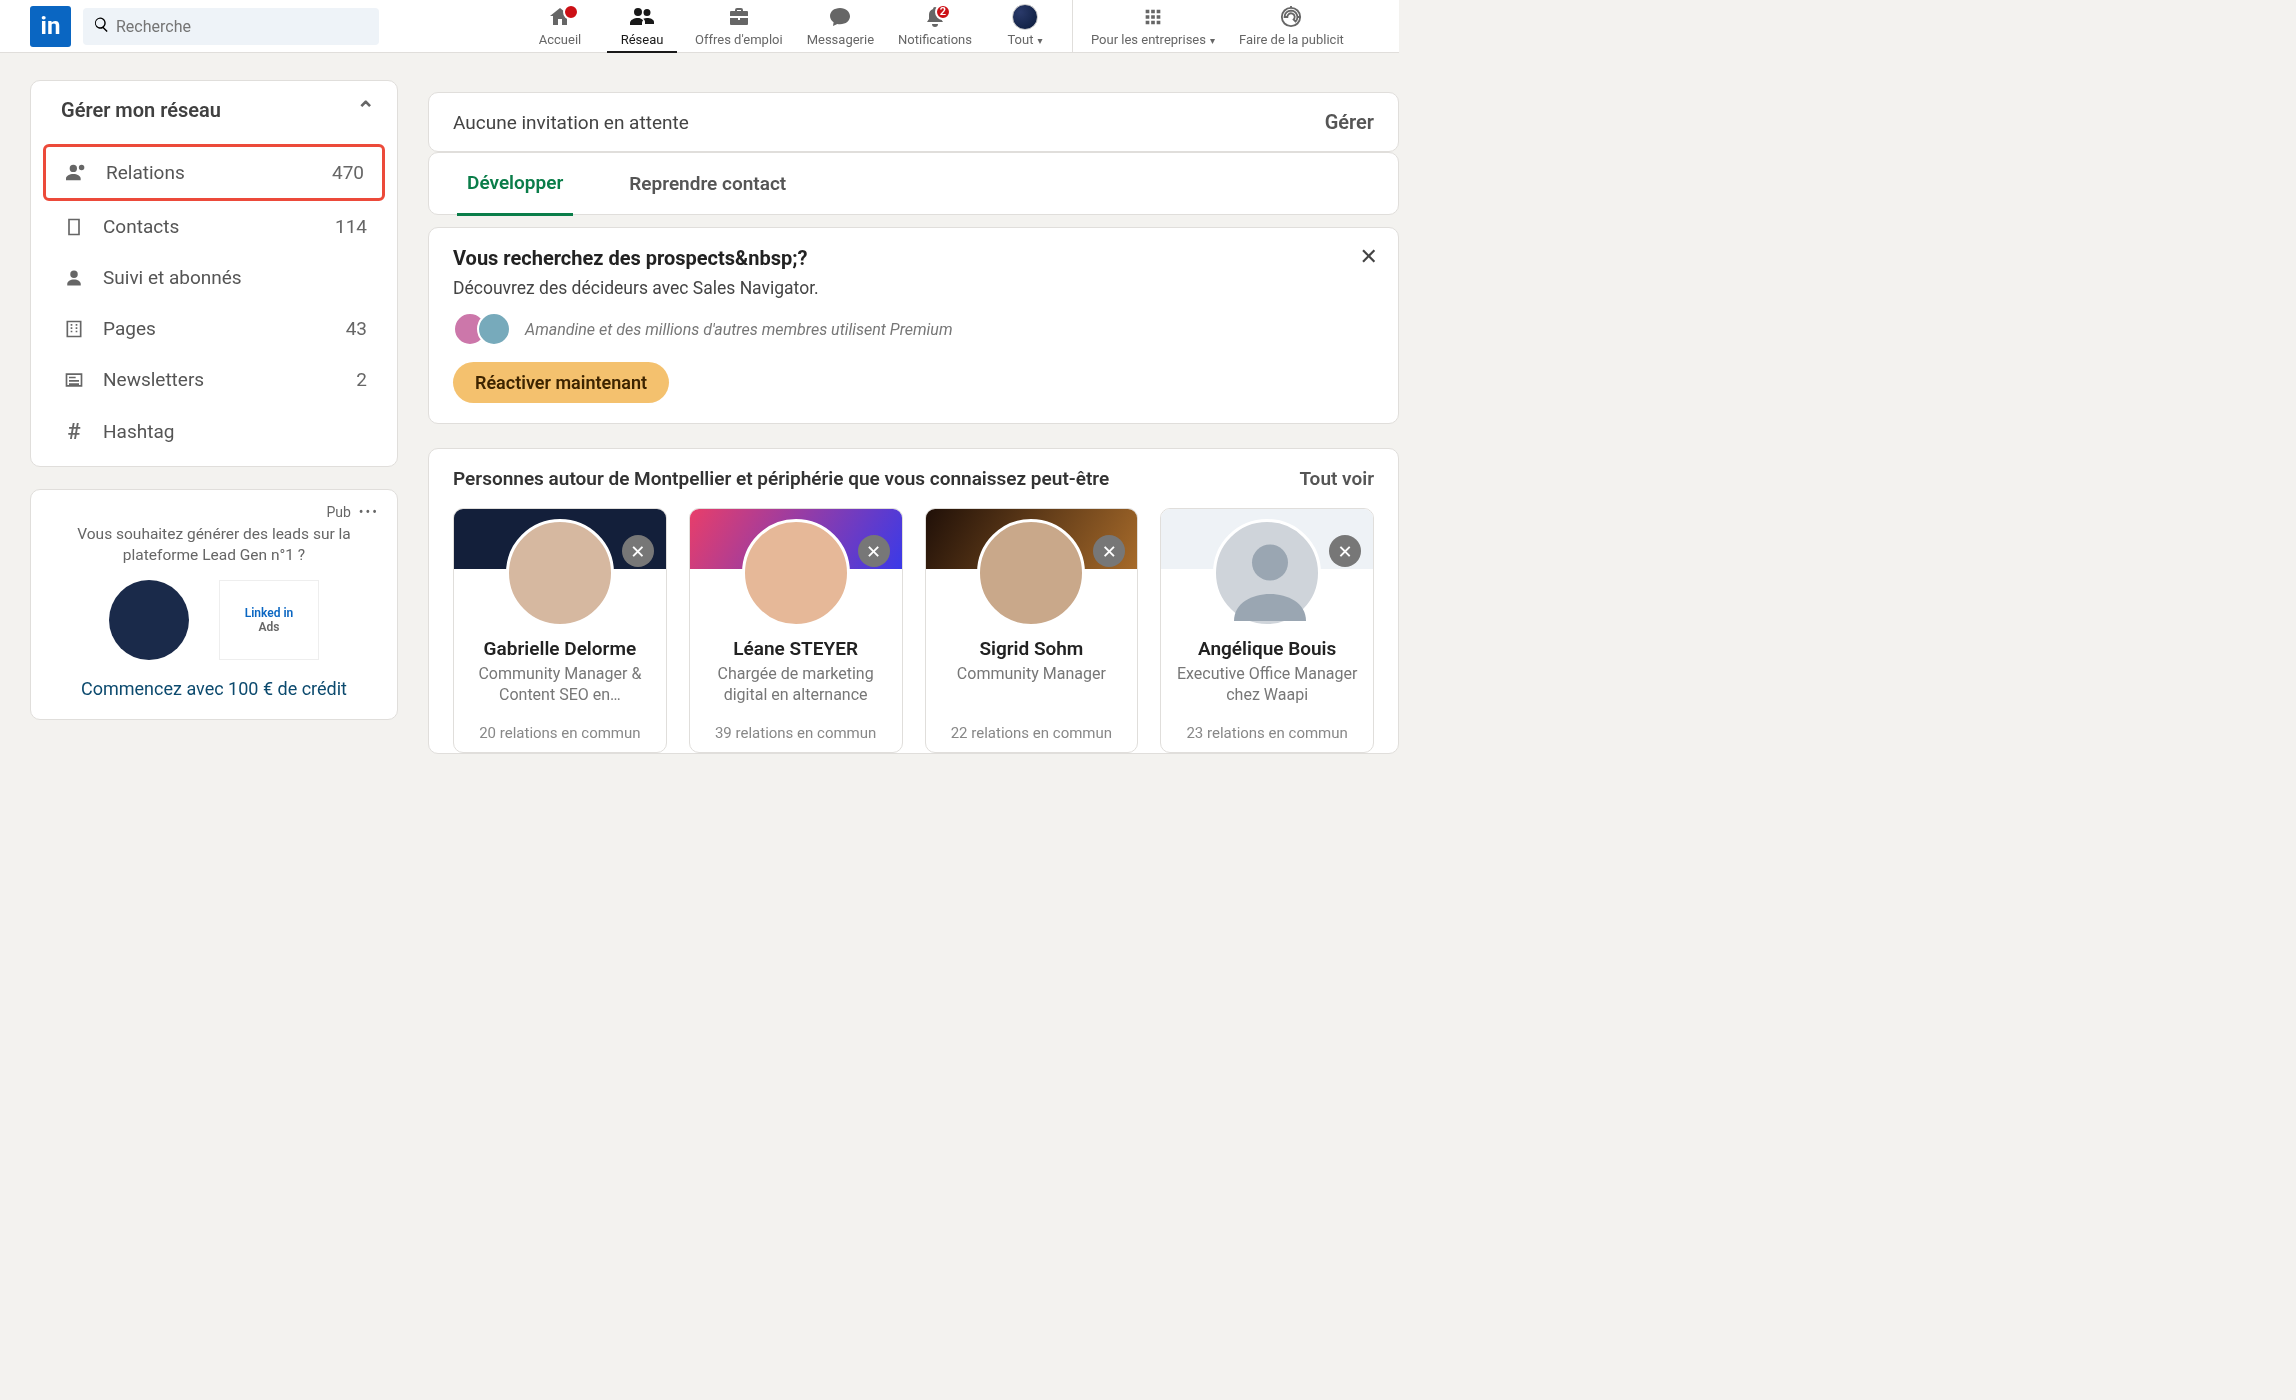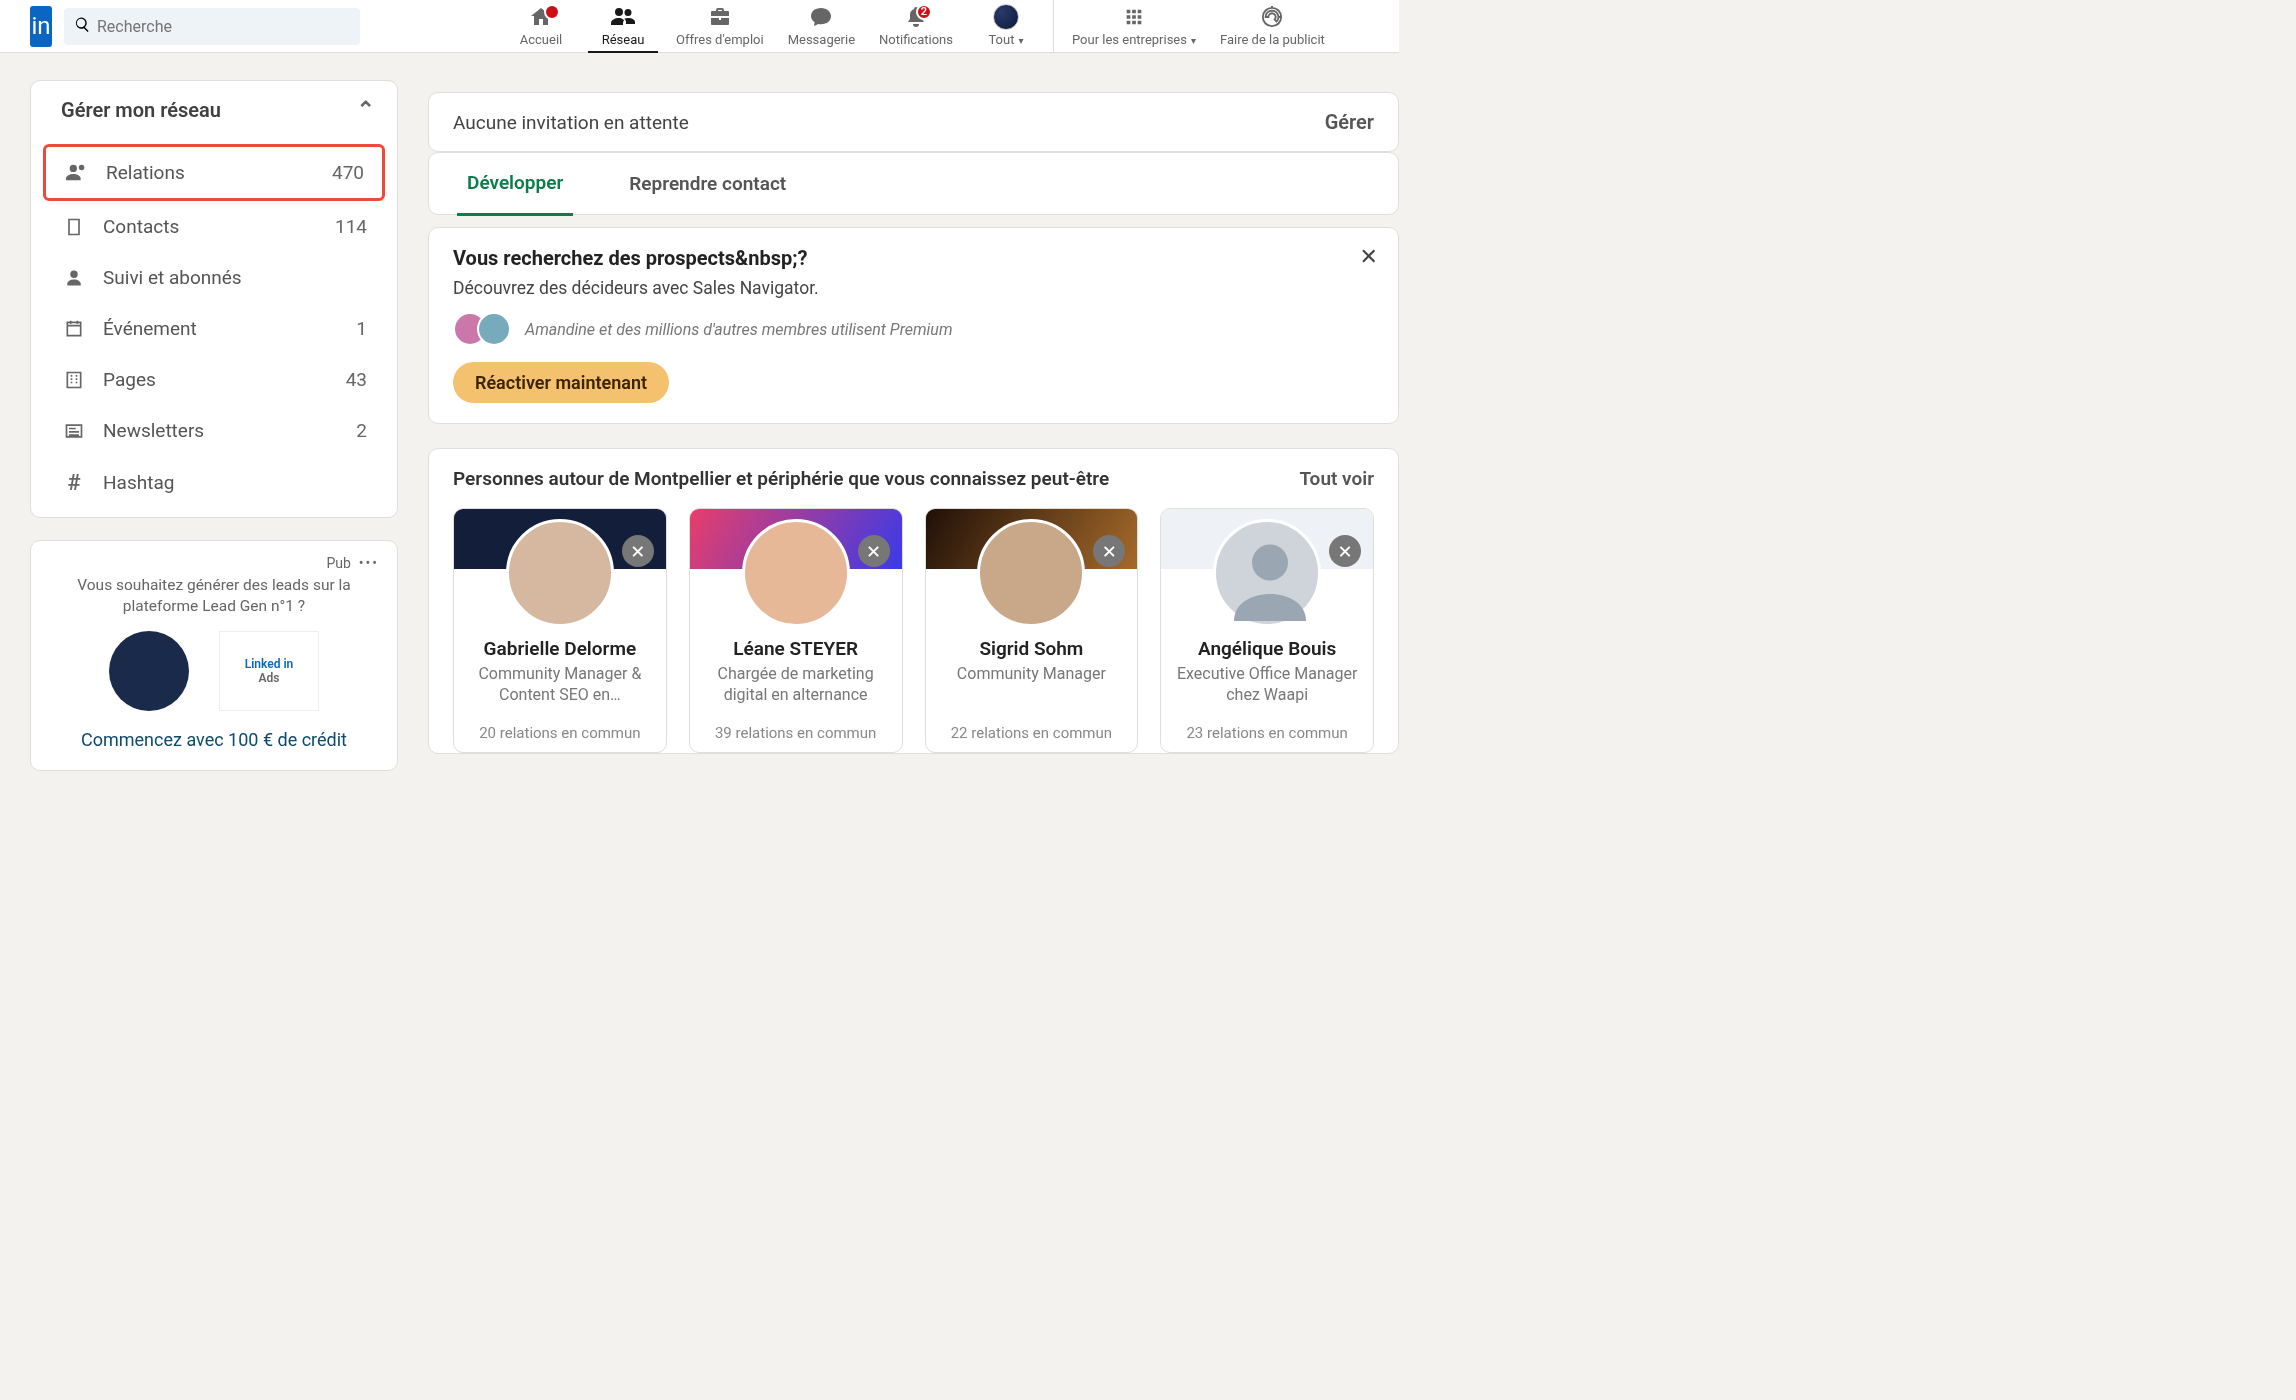--- a/index.html
+++ b/index.html
@@ -1,20 +1,20 @@
 <!DOCTYPE html>
 <html><head>
 <meta charset="utf-8">
 <style>
   * { box-sizing: border-box; margin: 0; padding: 0; font-family: -apple-system, BlinkMacSystemFont, "Segoe UI", Roboto, Helvetica, Arial, sans-serif; }
   body { background: #f3f2ef; width: 1399px; height: 853px; overflow: hidden; }
 
   
   header.topnav { height: 53px; background: #fff; border-bottom: 1px solid #e0dedb; display: flex; align-items: center; padding: 0 26px 0 30px; position: relative; }
-  .logo { width: 22px; height: 41px; background: #0a66c2; border-radius: 3px; display: flex; align-items: center; justify-content: center; color: #fff; font-weight: 400; font-size: 24px; }
+  .logo { width: 41px; height: 41px; background: #0a66c2; border-radius: 3px; display: flex; align-items: center; justify-content: center; color: #fff; font-weight: 700; font-size: 24px; }
   .search-wrap { margin-left: 12px; background: #eef3f8; border-radius: 4px; height: 37px; width: 296px; display: flex; align-items: center; padding: 0 10px; }
   .search-wrap input { border: 0; background: transparent; outline: 0; font-size: 16px; margin-left: 6px; width: 100%; color: #666; }
   .nav-tabs { display: flex; margin-left: 140px; height: 53px; }
   .nav-tab { display: flex; flex-direction: column; align-items: center; justify-content: flex-end; padding: 2px 12px 6px; min-width: 82px; color: #666; cursor: pointer; position: relative; text-decoration: none; }
   .nav-tab.active { color: #191919; }
   .nav-tab.active::after { content: ""; position: absolute; bottom: 0; left: 6px; right: 6px; height: 2px; background: #191919; }
   .nav-tab .ico { width: 26px; height: 26px; display: flex; align-items: center; justify-content: center; }
   .nav-tab .lbl { font-size: 13px; margin-top: 2px; white-space: nowrap; }
   .badge-red { position: absolute; top: 4px; left: 50%; background: #cc1016; color: #fff; font-size: 11px; border-radius: 50%; min-width: 16px; height: 16px; display: flex; align-items: center; justify-content: center; font-weight: 600; border: 2px solid #fff; }
   .vsep { width: 1px; align-self: stretch; background: #e0dedb; margin: 0 6px; }
@@ -202,29 +202,20 @@
               <svg width="18" height="22" viewBox="0 0 24 24">
                 <path d="M12 12a5 5 0 100-10 5 5 0 000 10zm0 2c-5 0-9 2.5-9 6v2h18v-2c0-3.5-4-6-9-6z"></path>
               </svg>
             </span>
           <span class="t">Suivi et abonnés</span>
           <span class="n"></span>
         </div>
         <div class="sb-item">
           <span class="ico">
               <svg width="20" height="22" viewBox="0 0 24 24">
-                <path d="M4 4h16v16H4zM4 8h16M8 2v4m8-4v4" stroke="currentColor" stroke-width="2" fill="none"></path>
-              </svg>
-            </span>
-          <span class="t">Événement</span>
-          <span class="n">1</span>
-        </div>
-        <div class="sb-item">
-          <span class="ico">
-              <svg width="20" height="22" viewBox="0 0 24 24">
                 <path d="M4 3h16v18H4zM8 7h2m4 0h2M8 11h2m4 0h2M8 15h2m4 0h2" stroke="currentColor" stroke-width="2" fill="none"></path>
               </svg>
             </span>
           <span class="t">Pages</span>
           <span class="n">43</span>
         </div>
         <div class="sb-item">
           <span class="ico">
               <svg width="20" height="20" viewBox="0 0 24 24">
                 <path d="M3 5h18v14H3zM6 9h8M6 13h12M6 17h12" stroke="currentColor" stroke-width="2" fill="none"></path>

